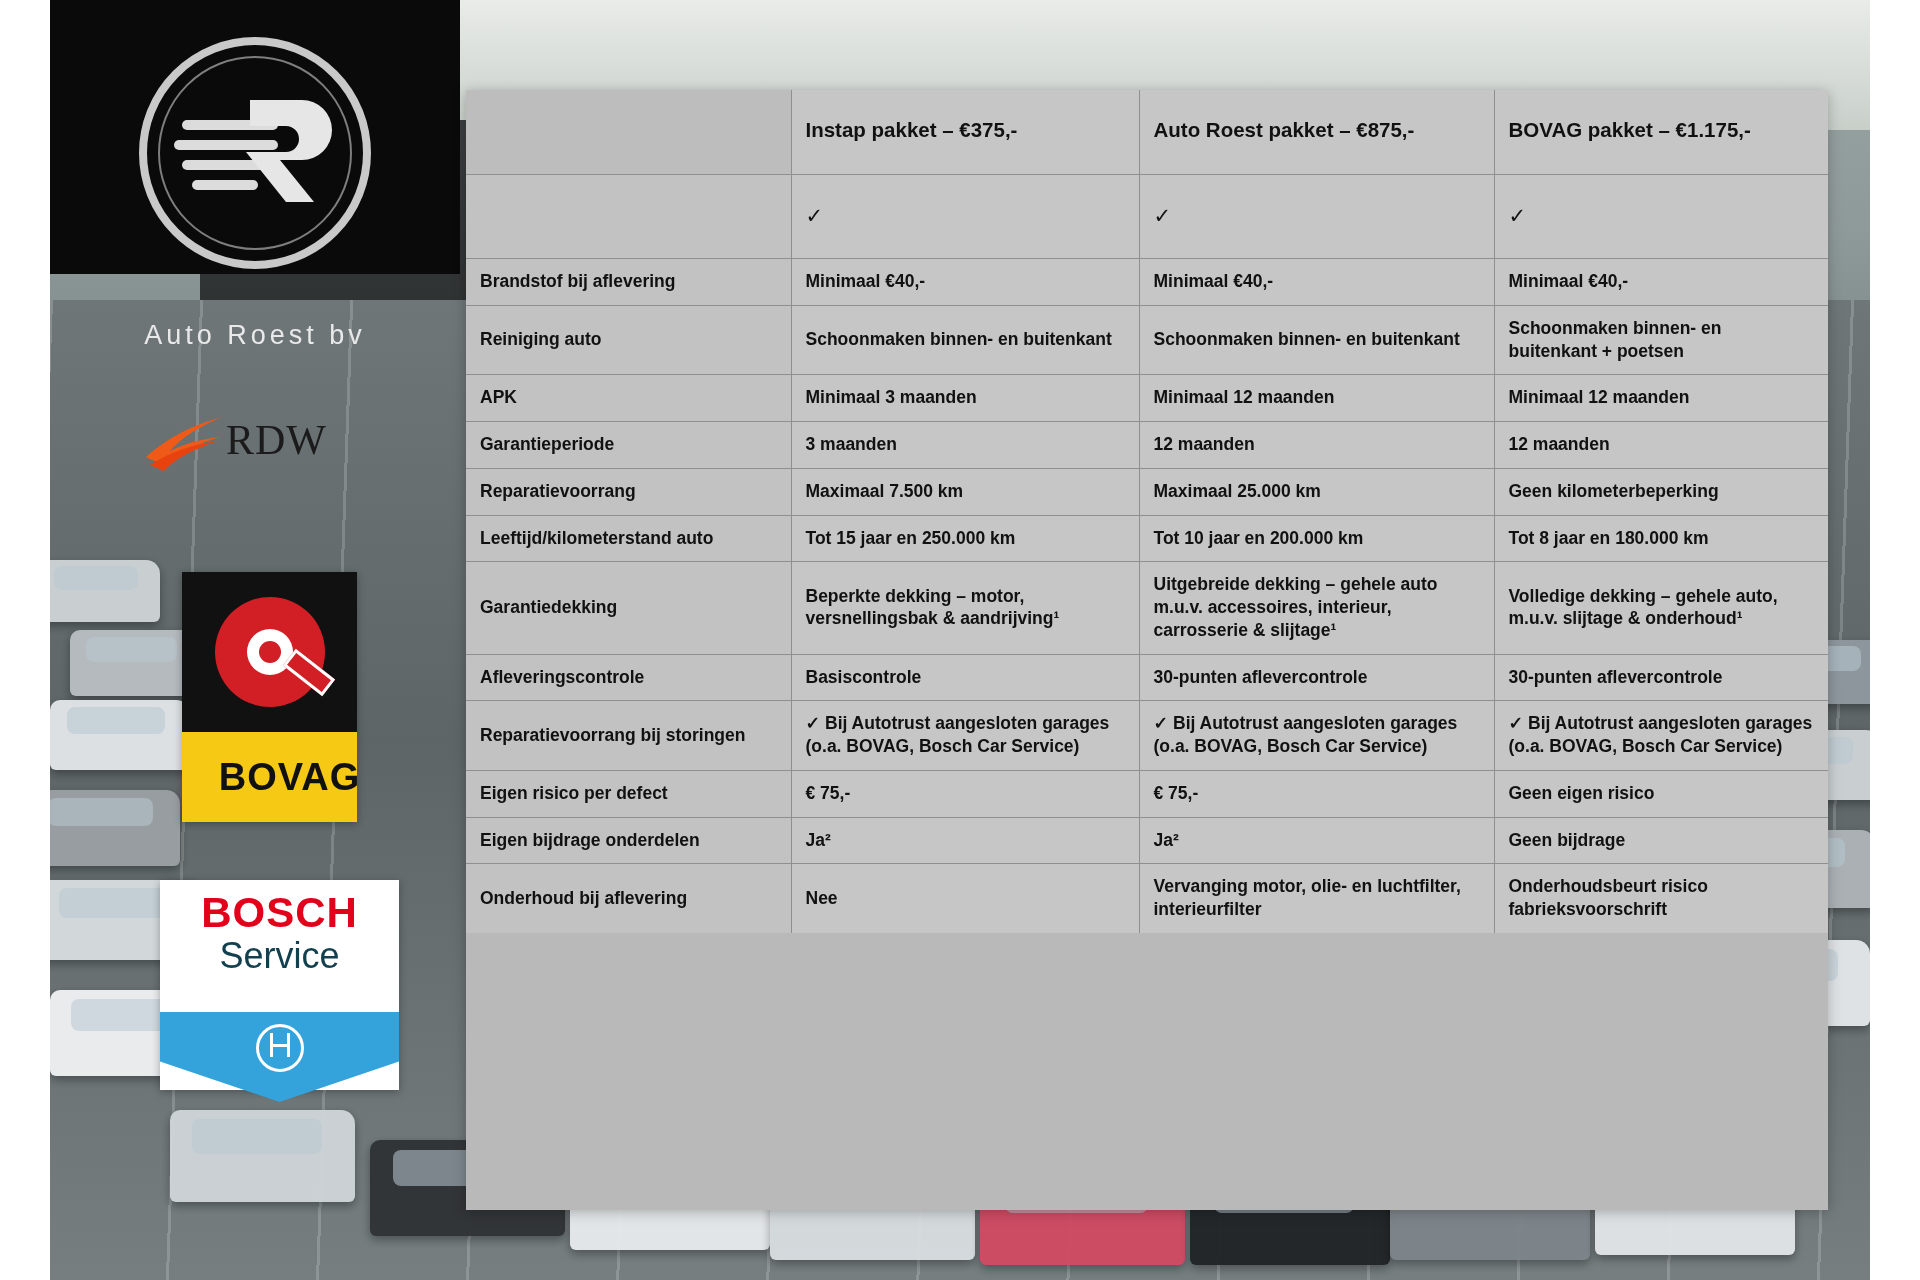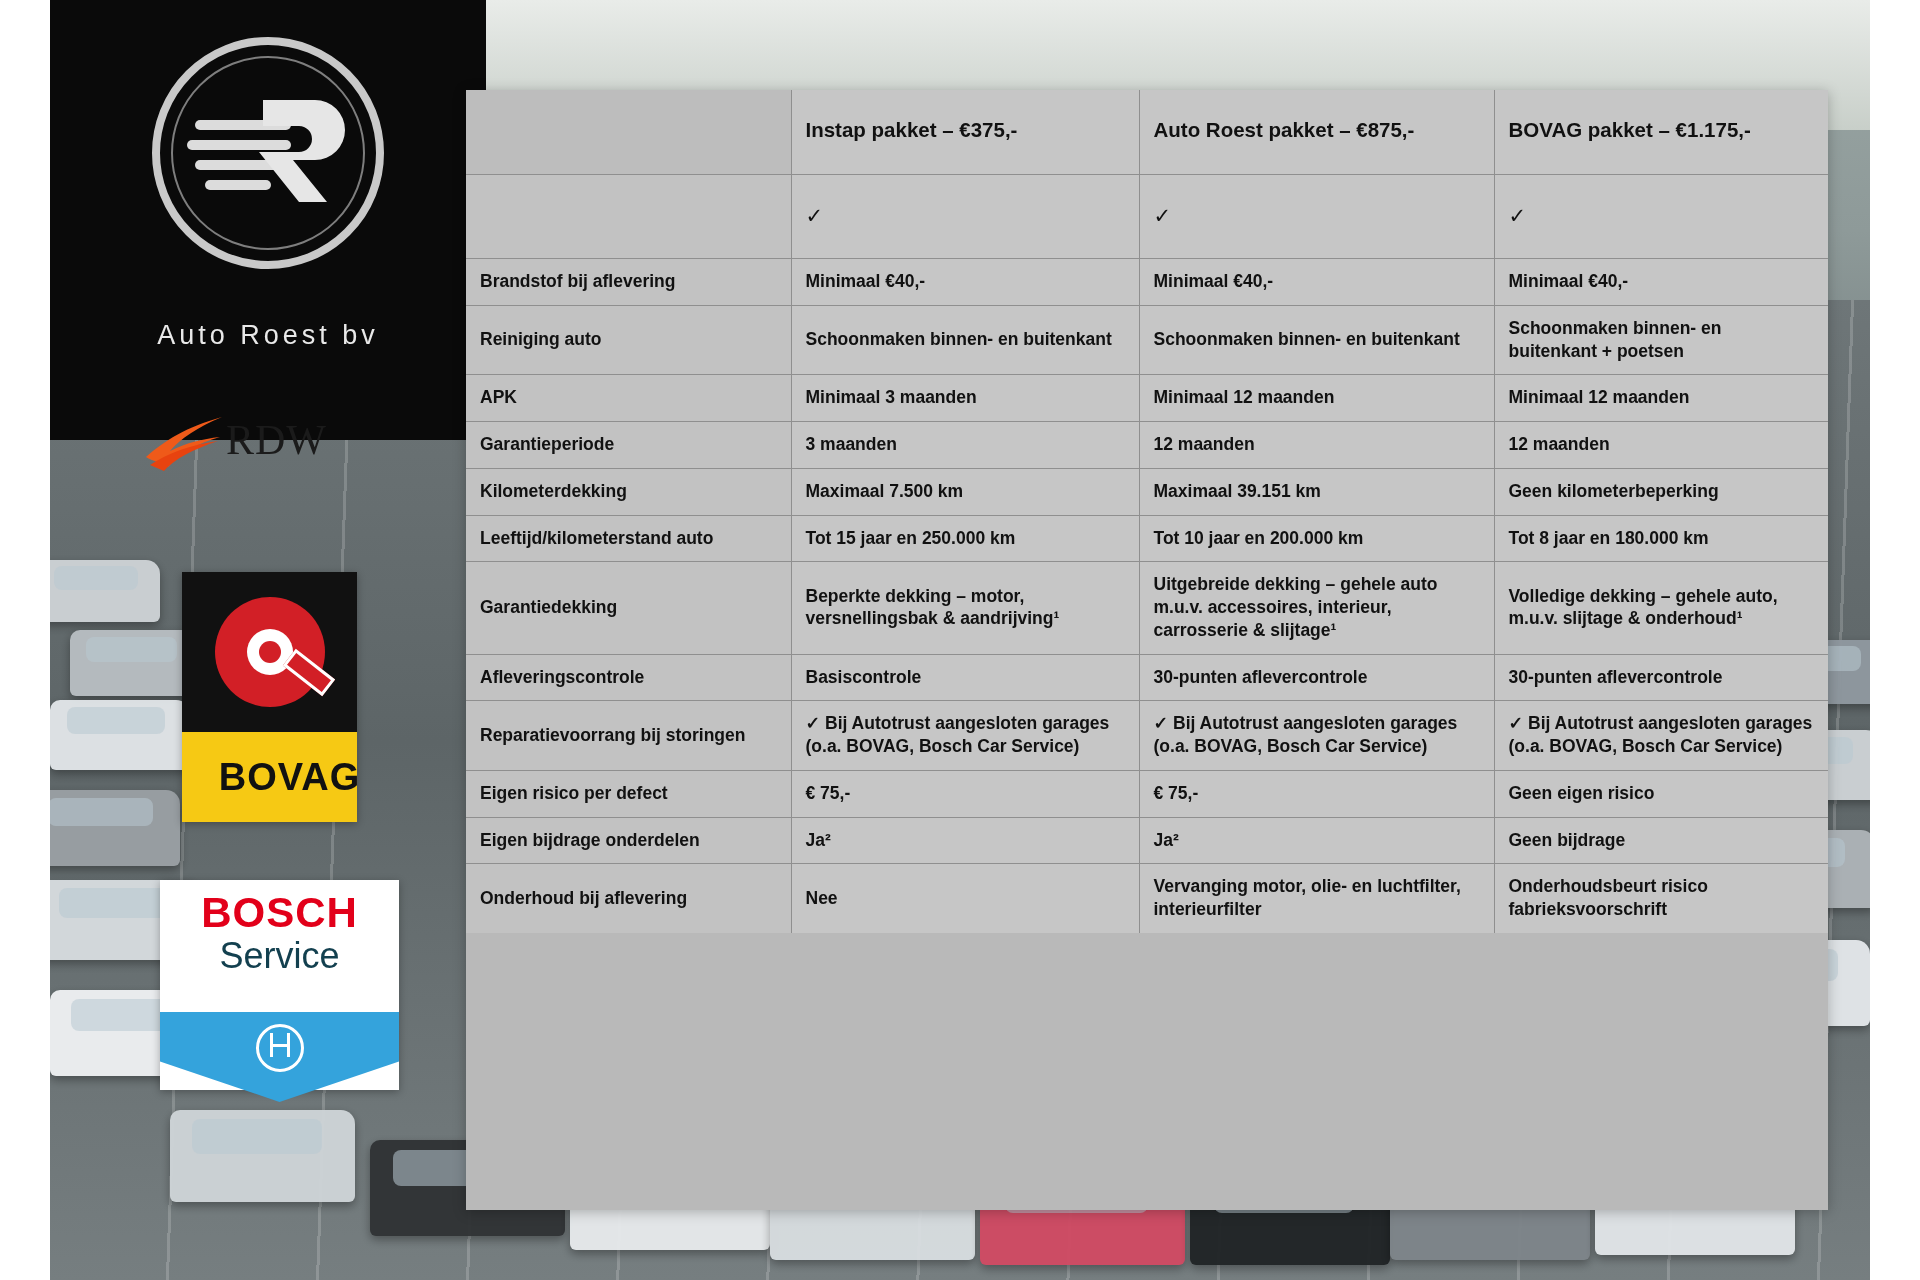--- a/index.html
+++ b/index.html
@@ -75,23 +75,22 @@
     background: rgba(190,205,215,.55);
     border-radius: 8px;
   }
 
   
   .logo-panel {
     position: absolute;
     left: 50px;
     top: 0;
     width: 410px;
-    height: 440px;
+    height: 274px;
     background: #0a0a0a;
-    padding-left: 26px;
   }
   .logo-mark {
     position: absolute;
     left: 50%;
     top: 28px;
     transform: translateX(-50%);
   }
   .logo-caption {
     position: absolute;
     left: 0;
@@ -435,23 +434,23 @@
           <td>Minimaal 12 maanden</td>
           <td>Minimaal 12 maanden</td>
         </tr>
         <tr>
           <td class="rowhead">Garantieperiode</td>
           <td>3 maanden</td>
           <td>12 maanden</td>
           <td>12 maanden</td>
         </tr>
         <tr>
-          <td class="rowhead">Kilometerdekking</td>
+          <td class="rowhead">Reparatievoorrang</td>
           <td>Maximaal 7.500 km</td>
-          <td>Maximaal 39.151 km</td>
+          <td>Maximaal 25.000 km</td>
           <td>Geen kilometerbeperking</td>
         </tr>
         <tr>
           <td class="rowhead">Leeftijd/kilometerstand auto</td>
           <td>Tot 15 jaar en 250.000 km</td>
           <td>Tot 10 jaar en 200.000 km</td>
           <td>Tot 8 jaar en 180.000 km</td>
         </tr>
         <tr>
           <td class="rowhead">Garantiedekking</td>

